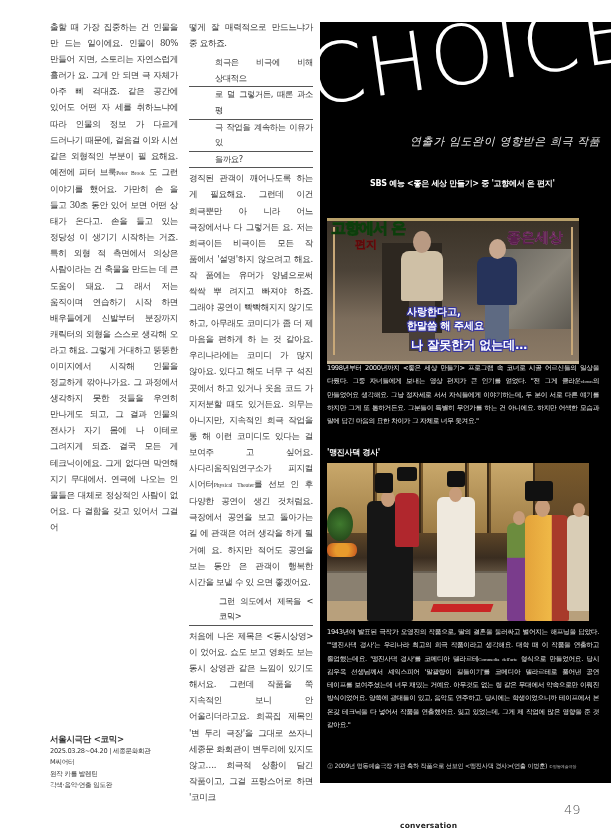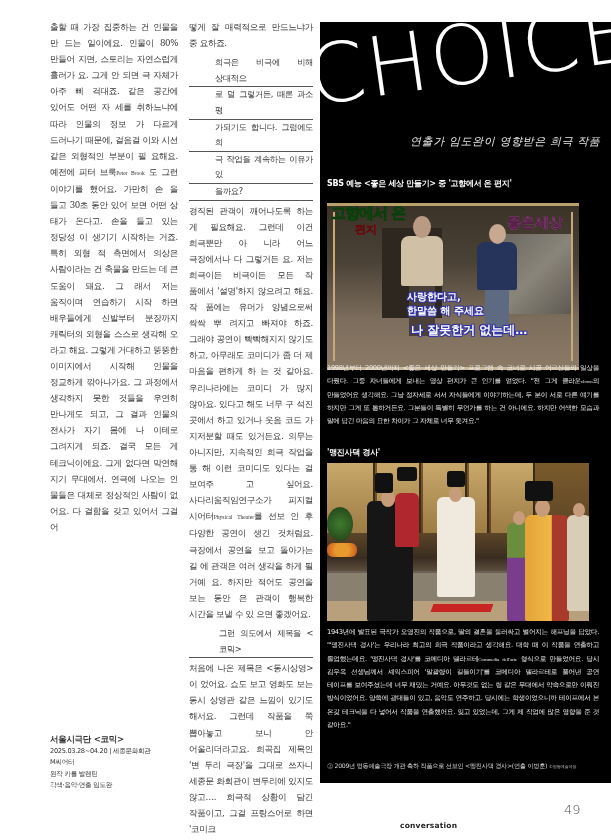--- a/index.html
+++ b/index.html
@@ -49,21 +49,21 @@
   }
   .choice-sub {
     position: absolute; left: 90px; top: 112px;
     font-size: 11px; color: #e8e8e8; letter-spacing: 0.6px;
     font-family: "DejaVu Serif", serif; font-style: italic;
   }
   .caption-title {
     position: absolute; left: 7px; font-size: 8px; font-weight: bold; color: #fff; letter-spacing: -0.3px;
   }
   .photo1 {
-    position: absolute; left: 7px; top: 181px; width: 252px; height: 167px;
+    position: absolute; left: 7px; top: 196px; width: 252px; height: 146px;
     background: linear-gradient(180deg, #3b3328 0%, #4b4237 35%, #7c6d5c 70%, #8b7a66 100%);
     border-top: 3px solid #b8a06a; border-bottom: 3px solid #c9b89a;
     overflow: hidden;
   }
   .photo1 .frame-l { position:absolute; left:6px; top:6px; bottom:6px; width:2px; background:#c8a878; }
   .photo1 .frame-r { position:absolute; right:6px; top:6px; bottom:6px; width:2px; background:#c8a878; }
   .photo1 .wall { position:absolute; right:8px; top:28px; width:70px; height:80px; background:linear-gradient(135deg,#6a6760,#8a857a 50%,#5e5a52); }
   .photo1 .door { position:absolute; left:55px; top:22px; width:60px; height:90px; background:#2d2720; }
   .photo1 .man { position:absolute; left:72px; top:10px; width:46px; height:120px; }
   .photo1 .man .head { position:absolute; left:14px; top:0; width:18px; height:22px; border-radius:50%; background:#b99a83; }
@@ -164,21 +164,20 @@
 
 <div class="col-mid">
   <div>
     <span>떻게 잘 매력적으로 만드느냐가 중</span>
     <span>요하죠.</span>
   </div>
 
   <div class="question">
     <span class="qline">희극은 비극에 비해 상대적으</span>
     <span class="qline">로 덜 그렇거든, 때론 과소 평</span>
-    <span class="qline">가되기도 합니다. 그럼에도 희</span>
     <span class="qline">극 작업을 계속하는 이유가 있</span>
     <span class="qline">을까요?</span>
   </div>
 
   <div>
     <span>경직된 관객이 깨어나도록 하는 게</span>
     <span>필요해요. 그런데 이건 희극뿐만 아</span>
     <span>니라 어느 극장에서나 다 그렇거든</span>
     <span>요. 저는 희극이든 비극이든 모든 작</span>
     <span>품에서 '설명'하지 않으려고 해요. 작</span>
@@ -203,21 +202,21 @@
   </div>
 
   <div class="question short">
     <span class="qline">그런 의도에서 제목을 &lt;코믹&gt;</span>
   </div>
 
   <div>
     <span>처음에 나온 제목은 &lt;동시상영&gt;이</span>
     <span>었어요. 쇼도 보고 영화도 보는 동시</span>
     <span>상영관 같은 느낌이 있기도 해서요.</span>
-    <span>그런데 작품을 쭉 뽑아놓고 보니 안</span>
+    <span>그런데 작품을 쭉 지속적인 보니 안</span>
     <span>어울리더라고요. 희곡집 제목인 '변</span>
     <span>두리 극장'을 그대로 쓰자니 세종문</span>
     <span>화회관이 변두리에 있지도 않고….</span>
     <span>희극적 상황이 담긴 작품이고, 그걸</span>
     <span>프랑스어로 하면 '코미크</span>
     
     
     
     
     
@@ -232,21 +231,21 @@
   <div class="line">2025.03.28~04.20 | 세종문화회관</div>
   <div class="line">M씨어터</div>
   <div class="line">원작 카를 발렌틴</div>
   <div class="line">각색·음악·연출 임도완</div>
 </div>
 
 <div class="panel">
   <div class="choice">CHOICE</div>
   <div class="choice-sub">연출가 임도완이 영향받은 희극 작품</div>
 
-  <div class="caption-title" style="top:156px;">SBS 예능 &lt;좋은 세상 만들기&gt; 중 '고향에서 온 편지'</div>
+  <div class="caption-title" style="top:156px;margin-left:43px;">SBS 예능 &lt;좋은 세상 만들기&gt; 중 '고향에서 온 편지'</div>
 
   <div class="photo1">
     <div class="frame-l"></div>
     <div class="frame-r"></div>
     <div class="wall"></div>
     <div class="door"></div>
     <div class="man">
       <div class="legs"></div>
         <div class="body"></div>
         <div class="head"></div>

